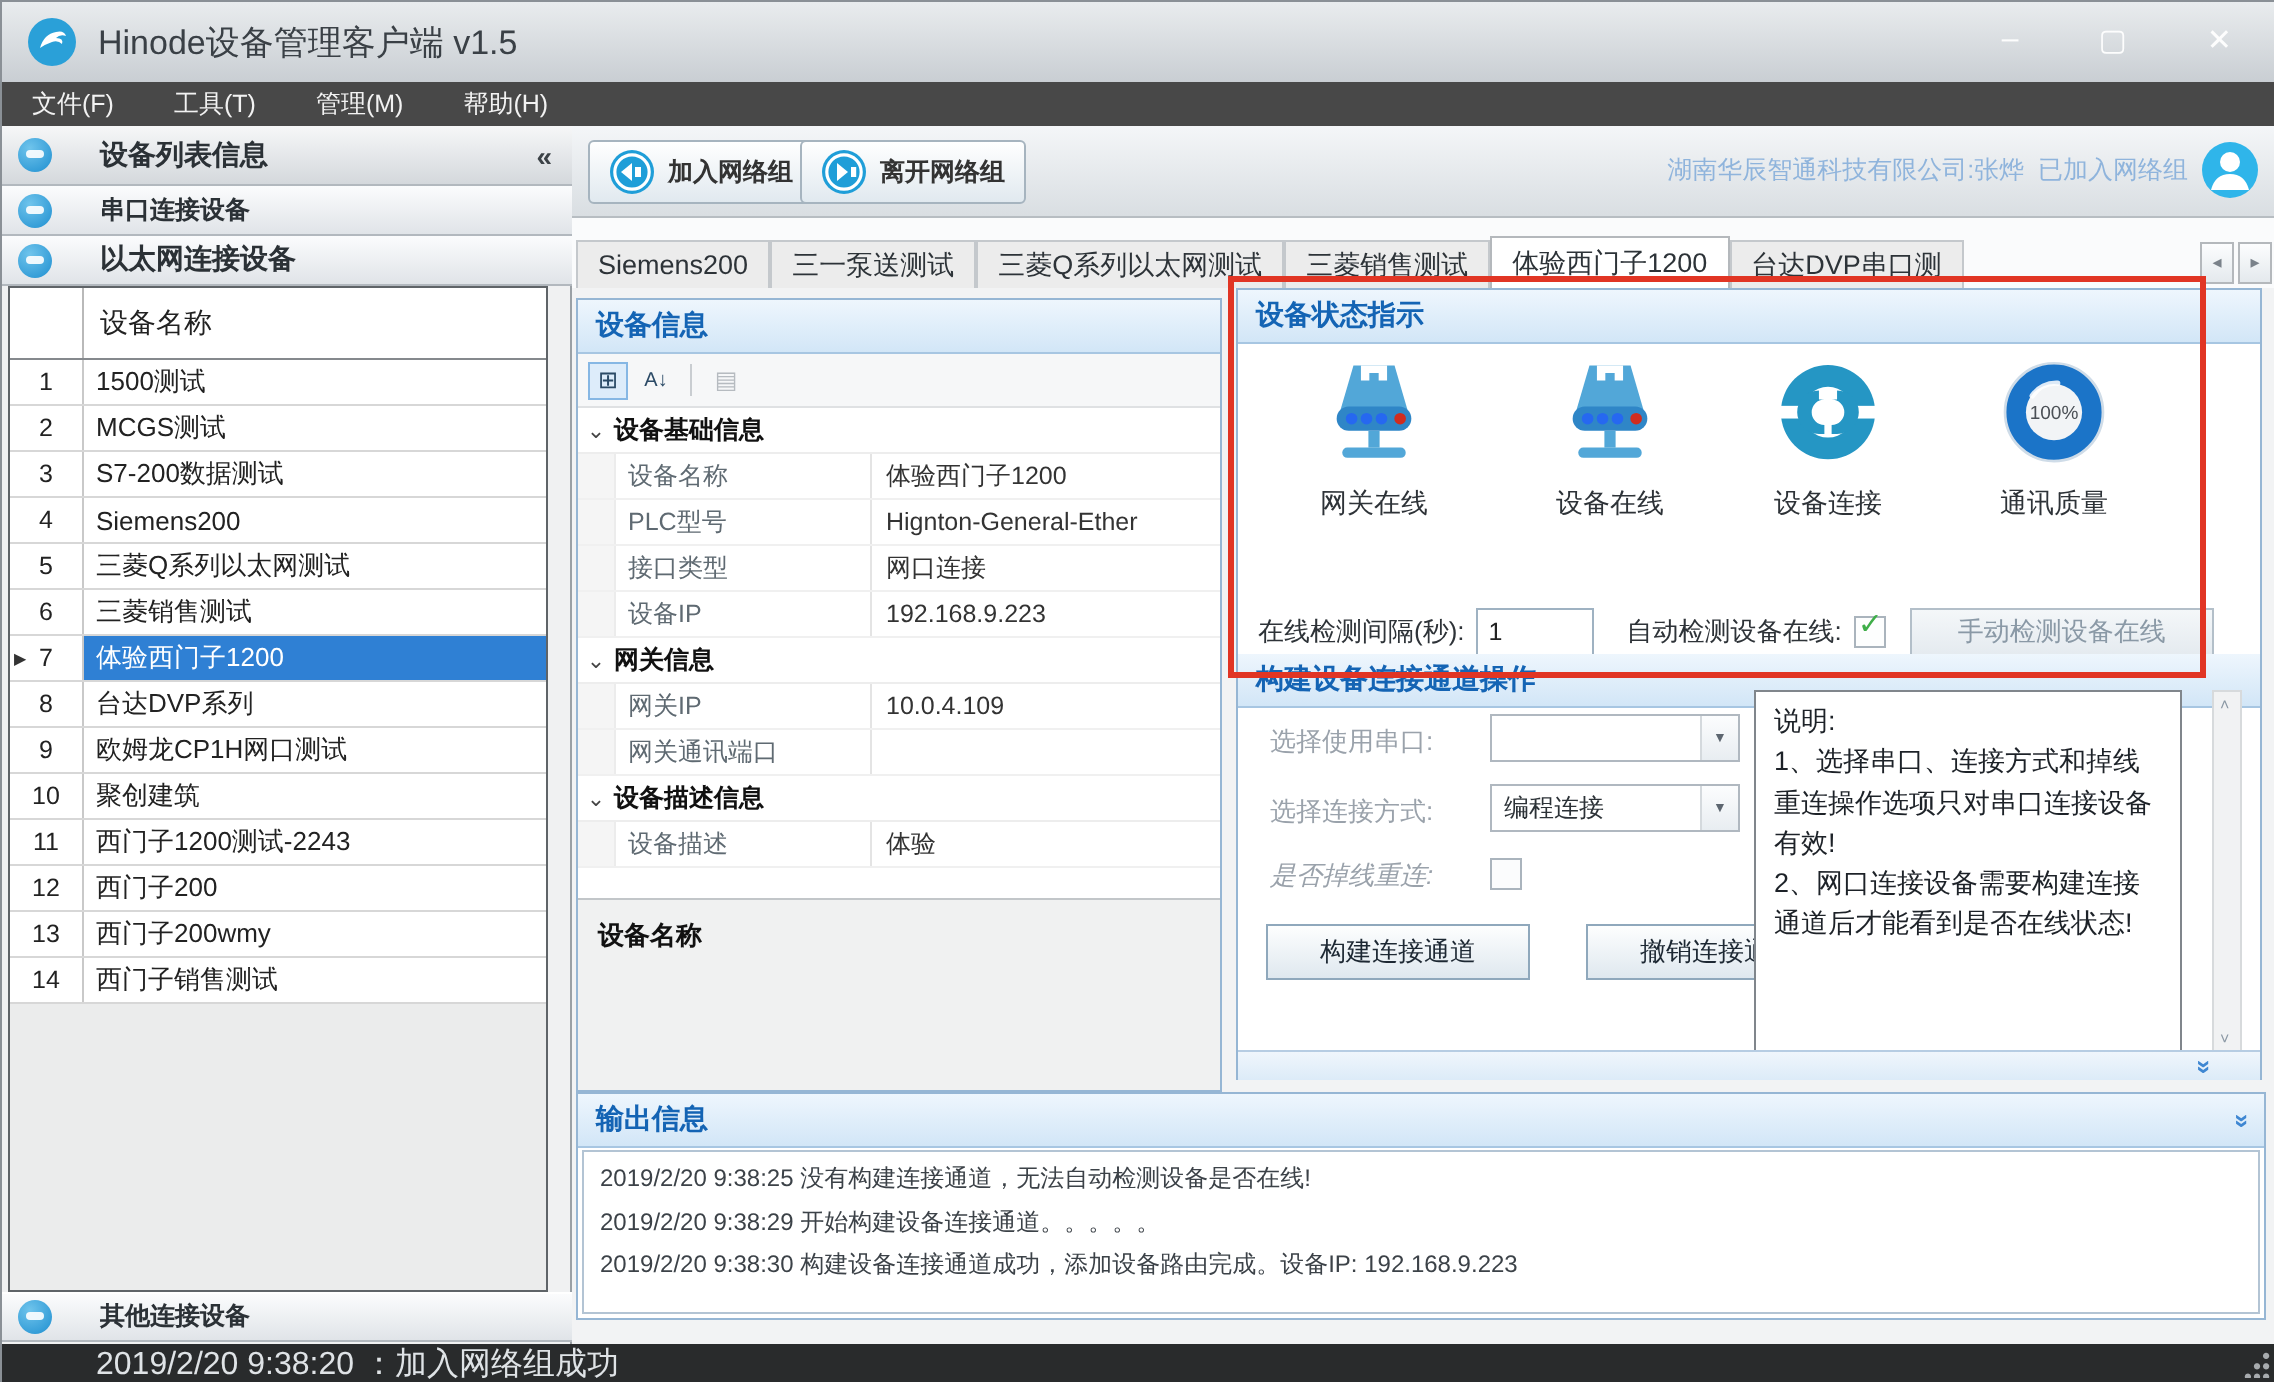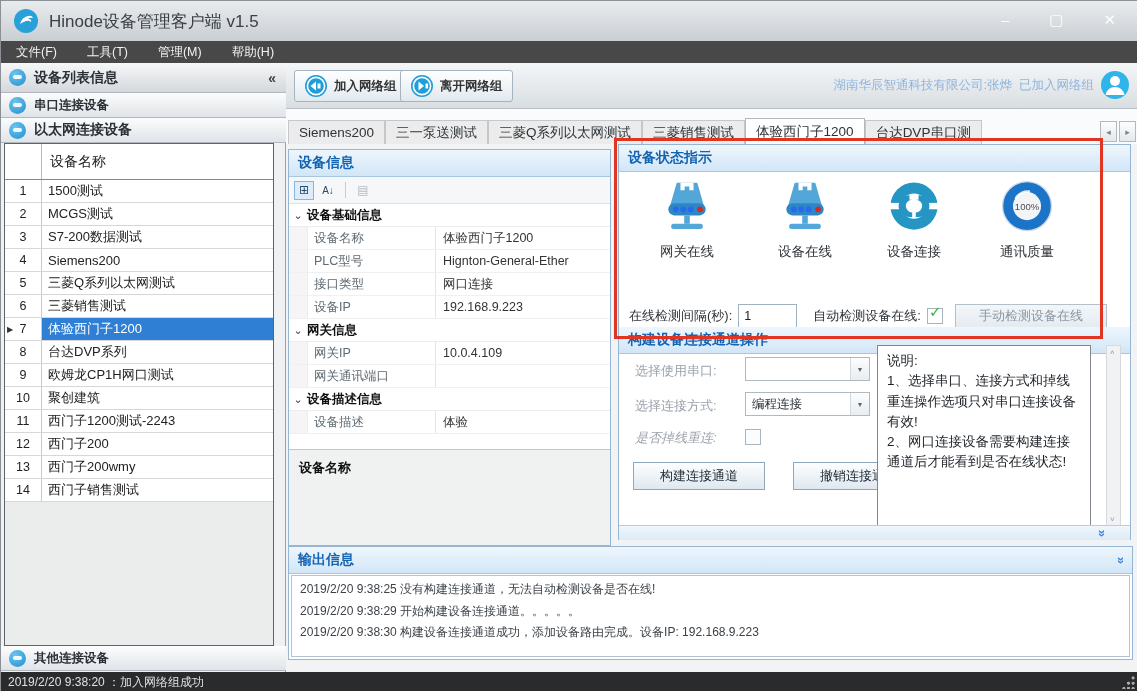--- a/index.html
+++ b/index.html
@@ -14,21 +14,21 @@
   .title-text{left:48px;top:9px;font-size:17px;color:#3a4046;}
   .win-controls{right:22px;top:10px;display:flex;gap:40px;color:#fdfdfd;font-size:15px;}
   .win-controls span{cursor:default;}
 
   
   .menubar{left:0;top:40px;width:1137px;height:22px;background:#484848;display:flex;align-items:center;}
   .menubar span{padding:0 15px;color:#f2f2f2;font-size:12.5px;}
 
   
   .sidebar{left:0;top:62px;width:285px;height:609px;background:#f0f1f2;border-right:1px solid #9aa0a5;box-sizing:border-box;}
-  .sb-bar{position:absolute;left:0;width:285px;display:flex;align-items:center;gap:8px;padding-left:8px;box-sizing:border-box;
+  .sb-bar{position:absolute;left:0;width:285px;display:flex;align-items:center;gap:24px;padding-left:8px;box-sizing:border-box;
           background:linear-gradient(#fbfcfd,#e0e4e8);border-bottom:1px solid #b2b8be;font-weight:bold;color:#2b3136;}
   .sb-head{top:0;height:30px;font-size:14px;background:linear-gradient(#f6f7f8,#d4d8dc);}
   .sb-serial{top:30px;height:25px;font-size:12.5px;}
   .sb-eth{top:55px;height:25px;font-size:14px;}
   .sb-other{top:583px;height:25px;font-size:12.5px;border-top:1px solid #fff;}
   .sb-collapse{position:absolute;right:10px;top:7px;color:#3c4247;font-size:14px;font-weight:bold;}
   .blue-dot{width:17px;height:17px;border-radius:50%;background:radial-gradient(circle at 35% 30%,#6fc4ec,#1f8fd0);flex:0 0 auto;position:relative;}
   .blue-dot::after{content:"";position:absolute;left:4px;top:6px;width:9px;height:4px;background:#fff;border-radius:2px;opacity:.9;}
 
   .dev-table{left:3px;top:80px;width:270px;height:503px;background:#ebecec;border:1px solid #5f6468;box-sizing:border-box;}
@@ -114,21 +114,21 @@
   #outputpanel{left:2px;top:483px;width:845px;height:114px;}
   .out-collapse{margin-left:auto;color:#3f87d2;font-size:13px;font-weight:bold;}
   .logbox{position:absolute;left:2px;top:28px;width:839px;height:82px;background:#fff;border:1px solid #b3c4d4;
           padding:3px 8px;box-sizing:border-box;font-size:12px;color:#3c4248;line-height:1.8;white-space:nowrap;overflow:hidden;}
 
   
   .red-box{left:613px;top:137px;width:489px;height:201px;border:3px solid #e13524;box-sizing:border-box;pointer-events:none;z-index:50;}
 
   
   .statusbar{left:0;top:671px;width:1137px;height:20px;background:#292b2c;display:flex;align-items:center;}
-  .statusbar .txt{padding-left:7px;color:#dfe3e6;font-size:12px;}
+  .statusbar .txt{padding-left:7px;color:#dfe3e6;font-size:16px;margin-left:40px;}
   .grip{position:absolute;right:3px;bottom:3px;width:13px;height:13px;
         background:radial-gradient(circle at 85% 15%,#a7abae 1.3px,transparent 1.8px),
                    radial-gradient(circle at 85% 55%,#a7abae 1.3px,transparent 1.8px),
                    radial-gradient(circle at 50% 55%,#a7abae 1.3px,transparent 1.8px),
                    radial-gradient(circle at 85% 95%,#a7abae 1.3px,transparent 1.8px),
                    radial-gradient(circle at 50% 95%,#a7abae 1.3px,transparent 1.8px),
                    radial-gradient(circle at 15% 95%,#a7abae 1.3px,transparent 1.8px);}
 </style>
 </head>
 <body>

